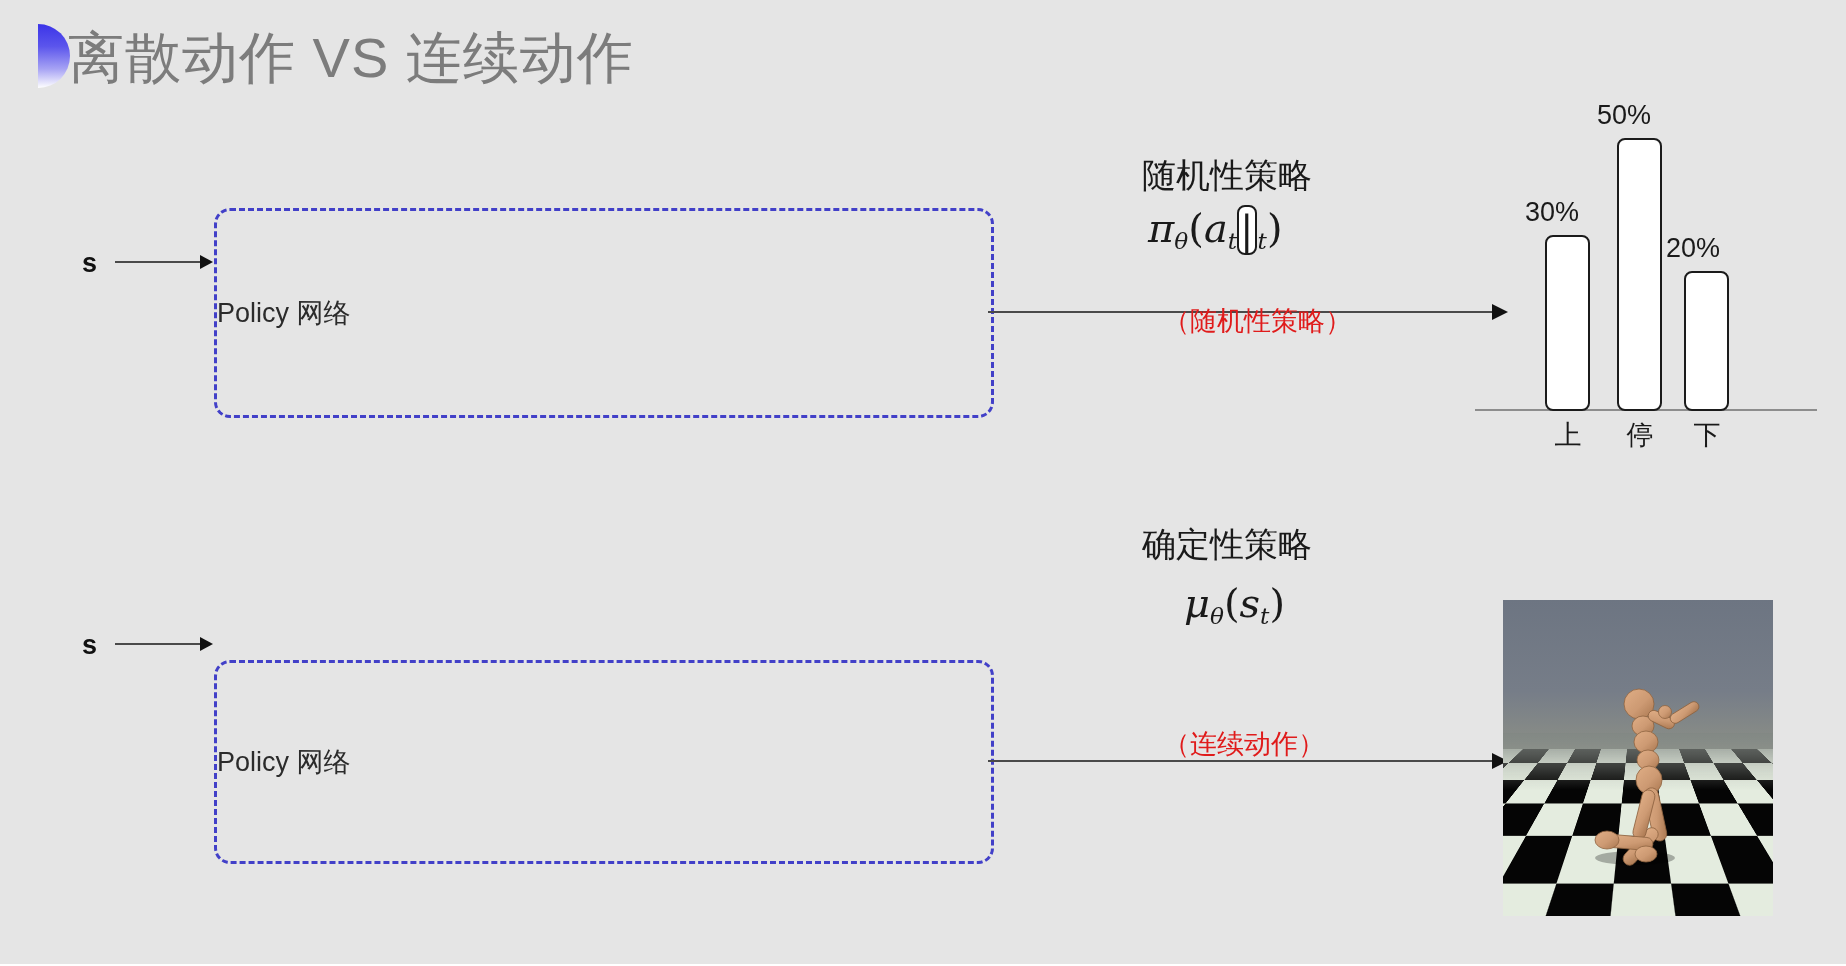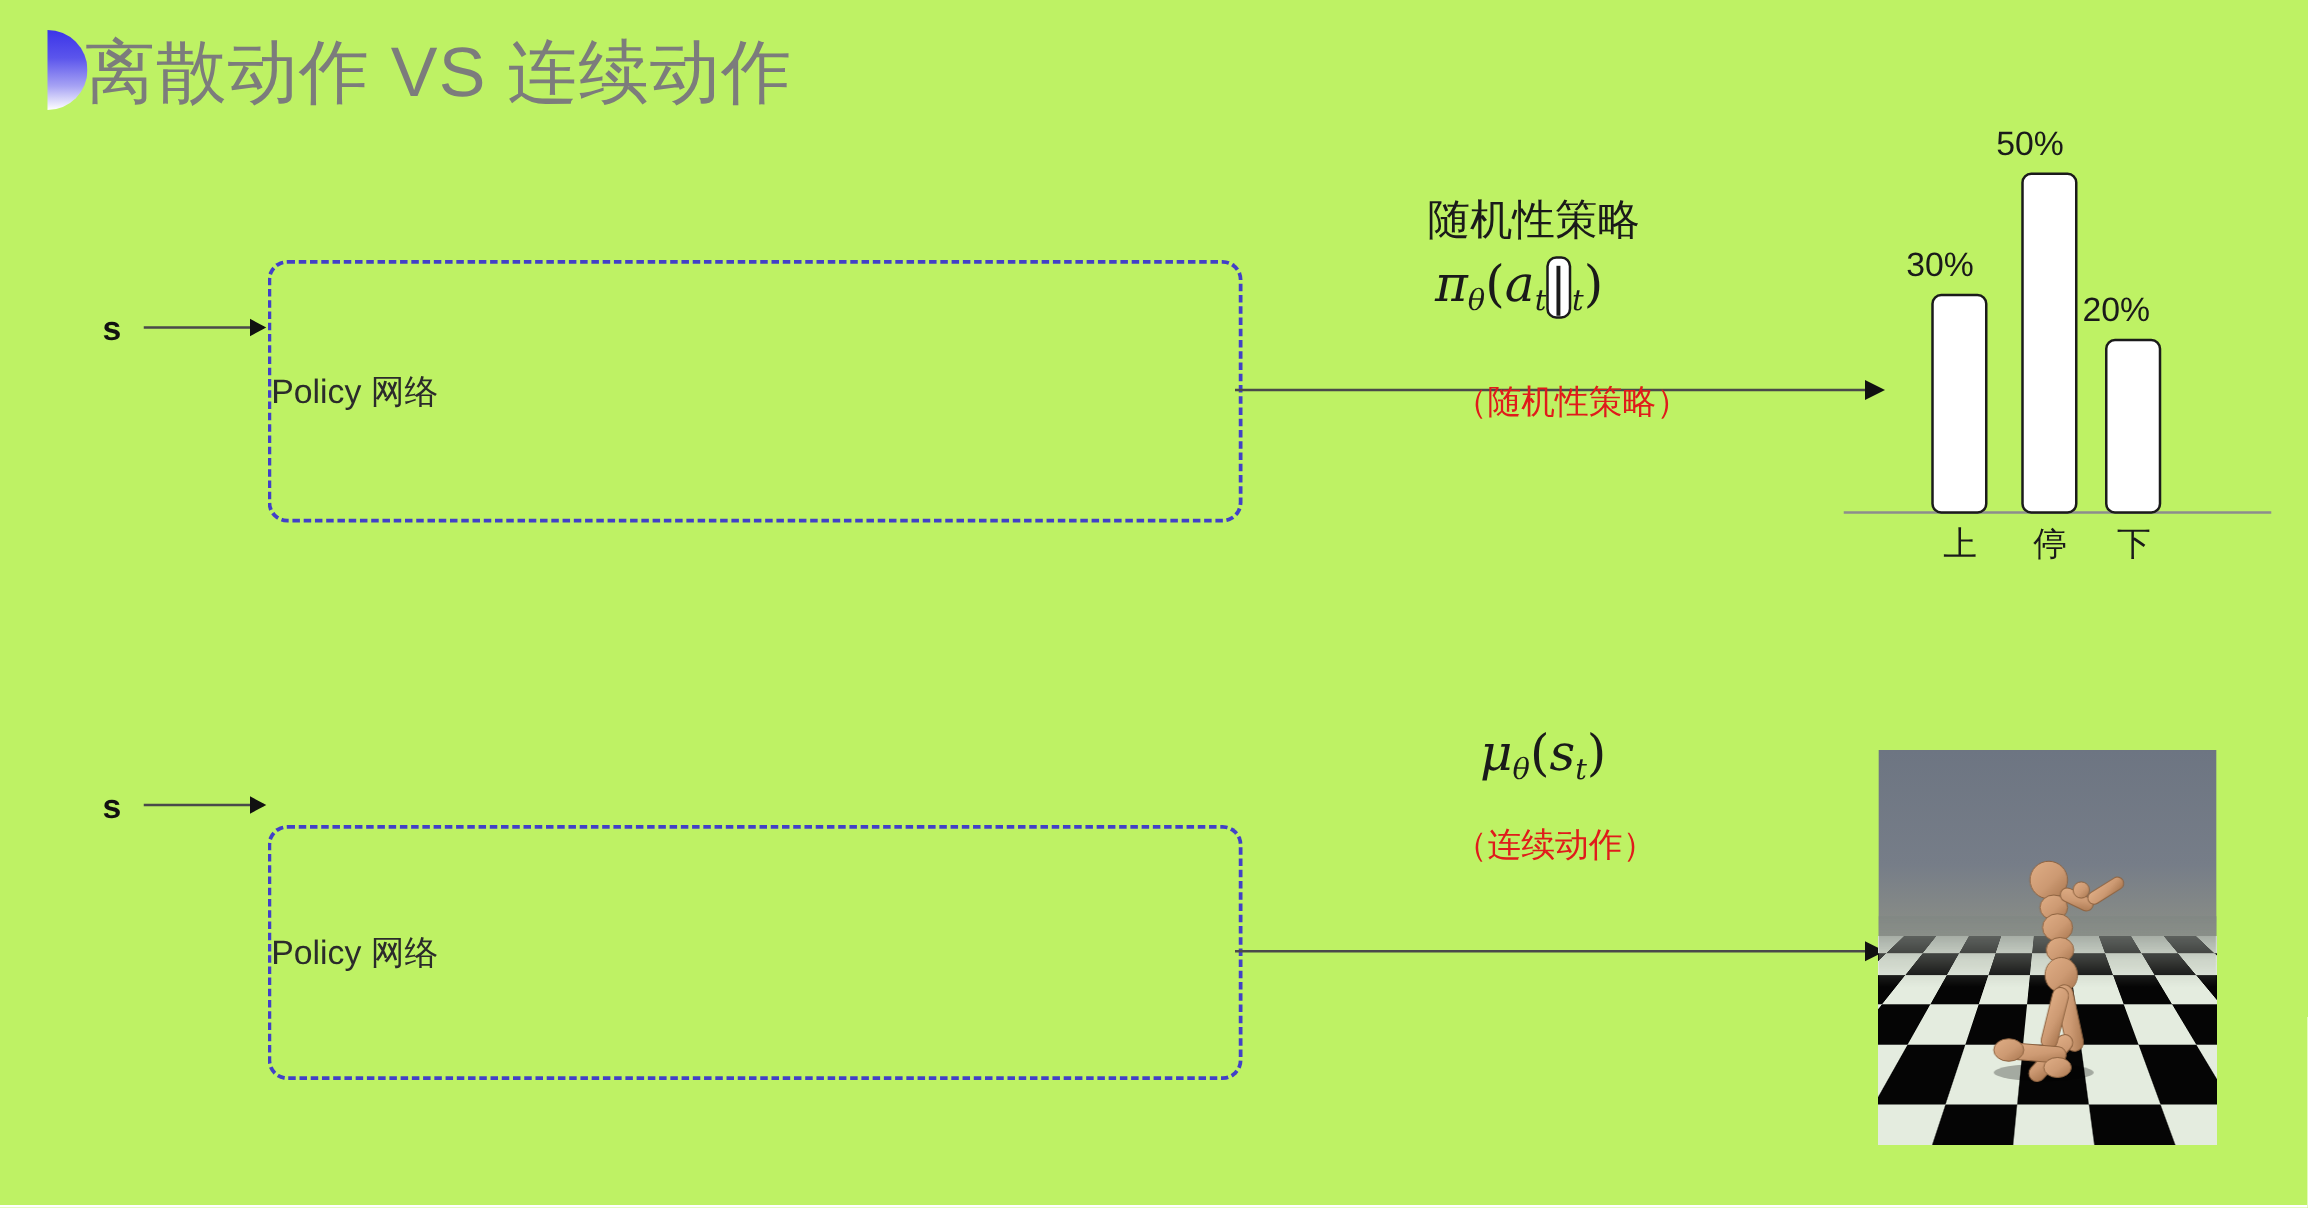--- a/index.html
+++ b/index.html
@@ -7,21 +7,21 @@
     padding: 0;
     background: #ffffff;
   }
   body {
     font-family: "Liberation Sans", "DejaVu Sans", sans-serif;
   }
   #slide {
     position: relative;
     width: 1846px;
     height: 966px;
-    background: #bef264;
+    background: #e5e5e5;
     overflow: hidden;
   }
 
   
   .title-bullet {
     position: absolute;
     left: 6px;
     top: 24px;
     width: 64px;
     height: 64px;
@@ -250,26 +250,27 @@
 
   <div class="s-label" style="left:82px; top:630px;">s</div>
   <div class="in-arrow" style="left:115px; top:643px; width:96px;"></div>
 
   <div class="policy-box" style="left:214px; top:660px; width:774px; height:198px;">
     <div class="policy-box-label">Policy 网络</div>
   </div>
 
   <div class="long-arrow" style="left:988px; top:760px; width:517px;"></div>
 
+  <div class="policy-name" style="left:1142px; top:522px;">确定性策略</div>
 
   <div class="policy-formula" style="left:1184px; top:580px;">
     <span>μ</span><sub>θ</sub><span class="paren">(</span><span>s</span><sub>t</sub><span class="paren">)</span>
   </div>
 
-  <div class="action-kind" style="left:1163px; top:658px;text-align:right;">（连续动作）</div>
+  <div class="action-kind" style="left:1163px; top:726px;text-align:right;">（连续动作）</div>
 
   <div class="mujoco">
     <div class="mj-sky"></div>
     <div class="mj-floor"></div>
     <div class="mj-haze"></div>
     <svg class="mj-fig" viewBox="0 0 270 316">
       <defs>
         <linearGradient id="limb" x1="0" y1="0" x2="1" y2="1">
           <stop offset="0%" stop-color="#e0ae86"></stop>
           <stop offset="55%" stop-color="#cd9a73"></stop>

